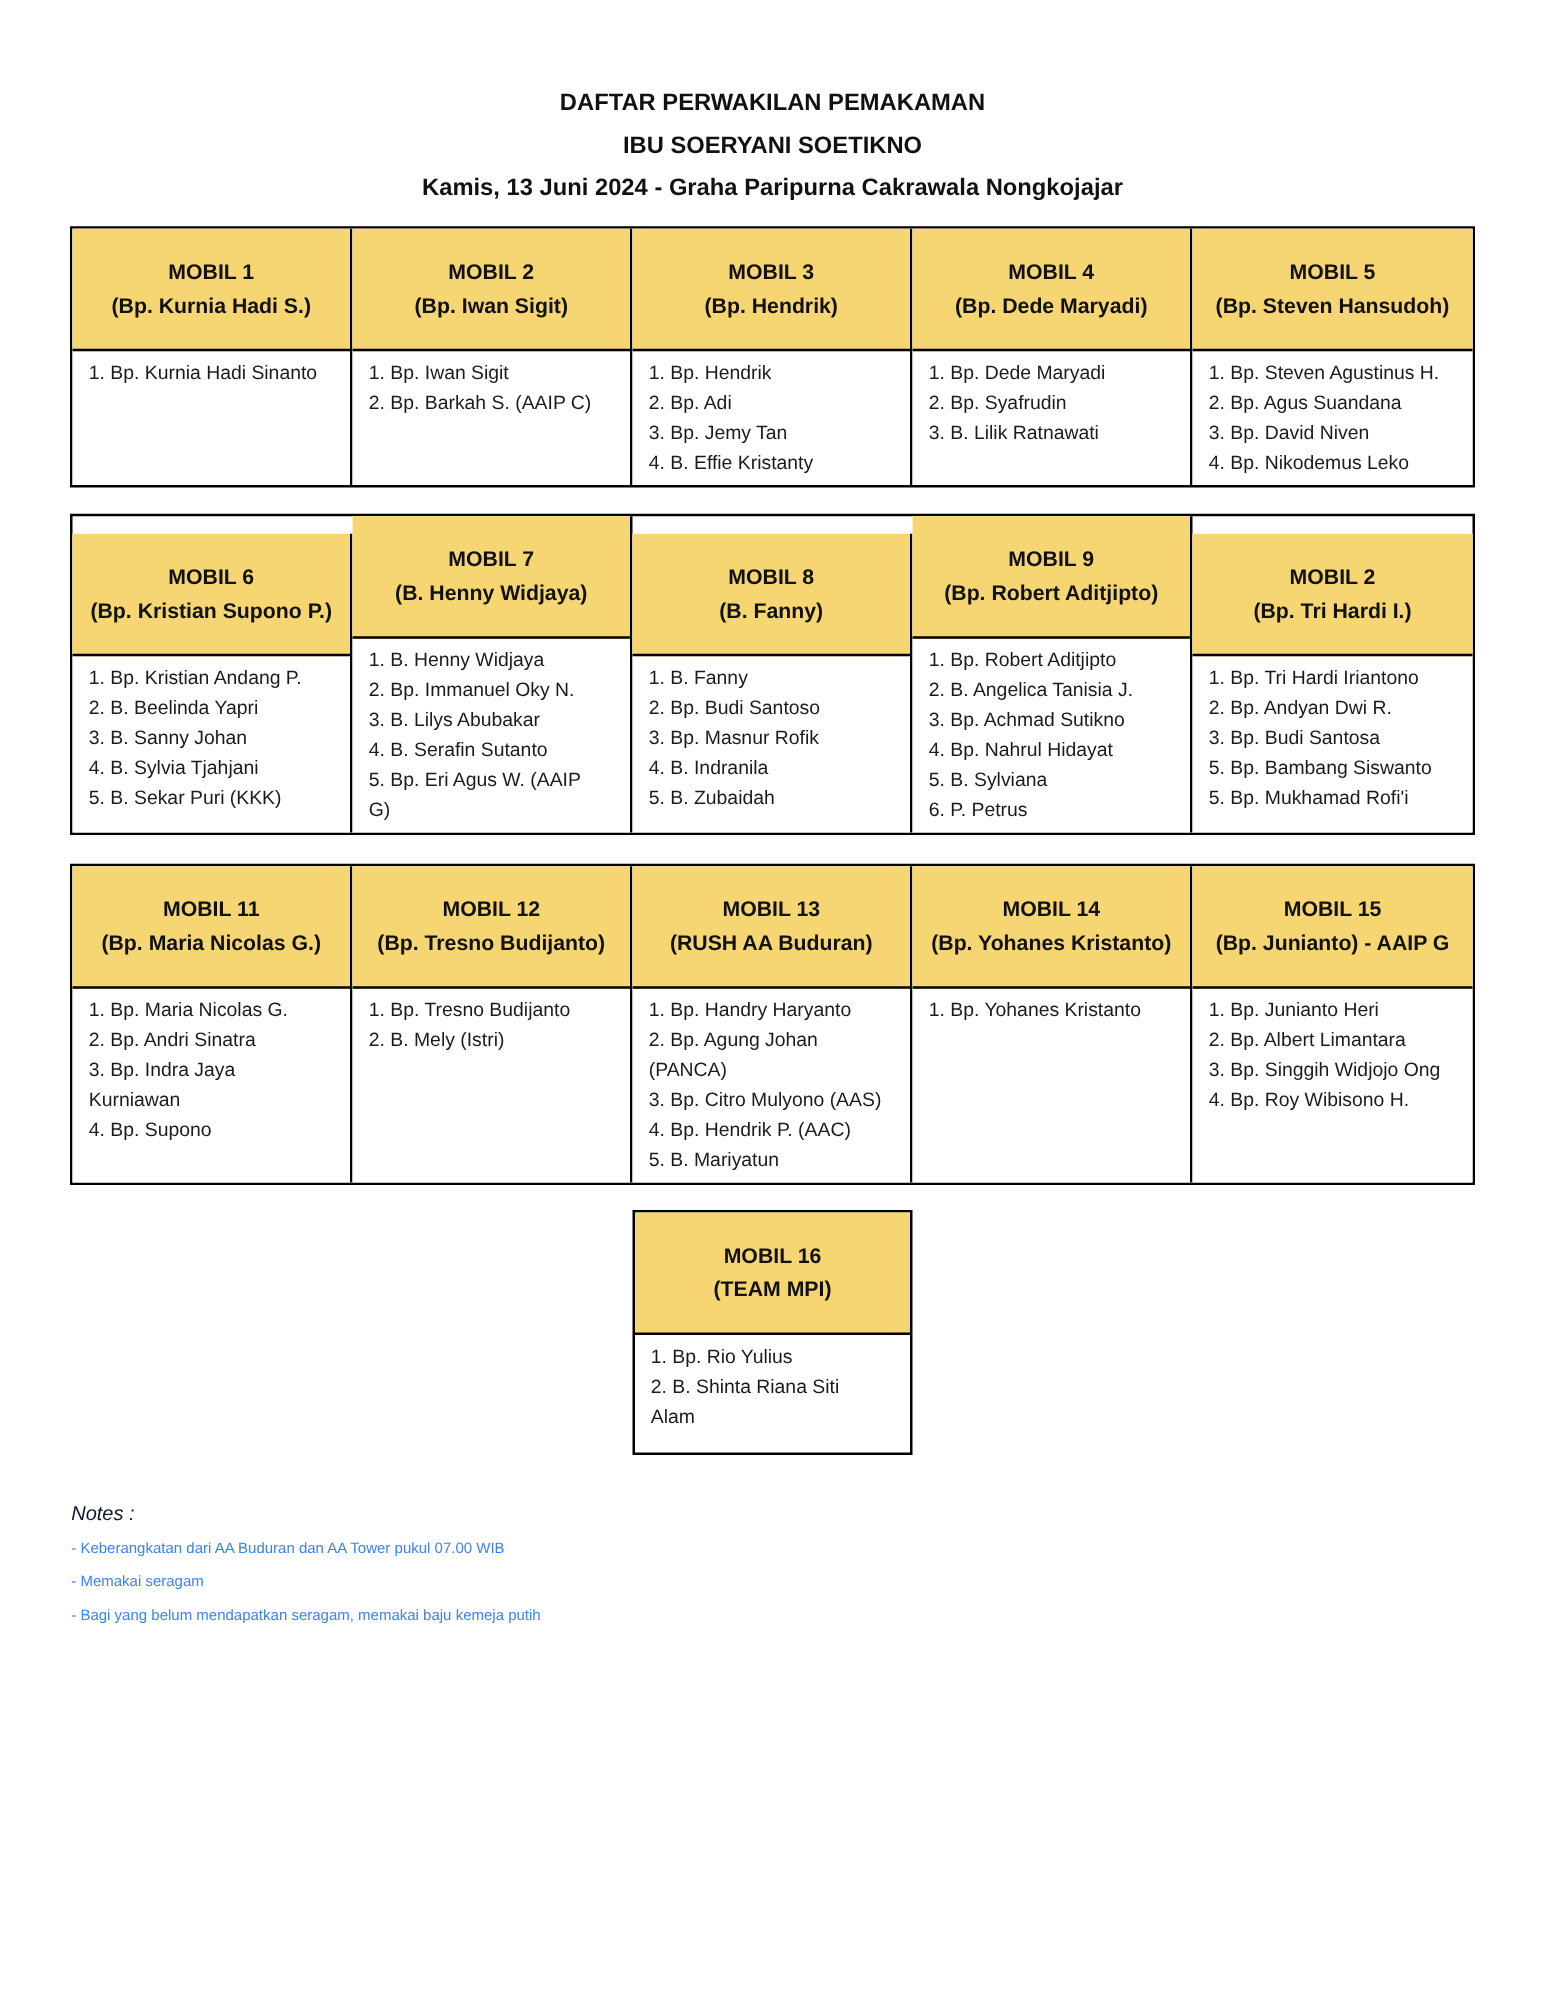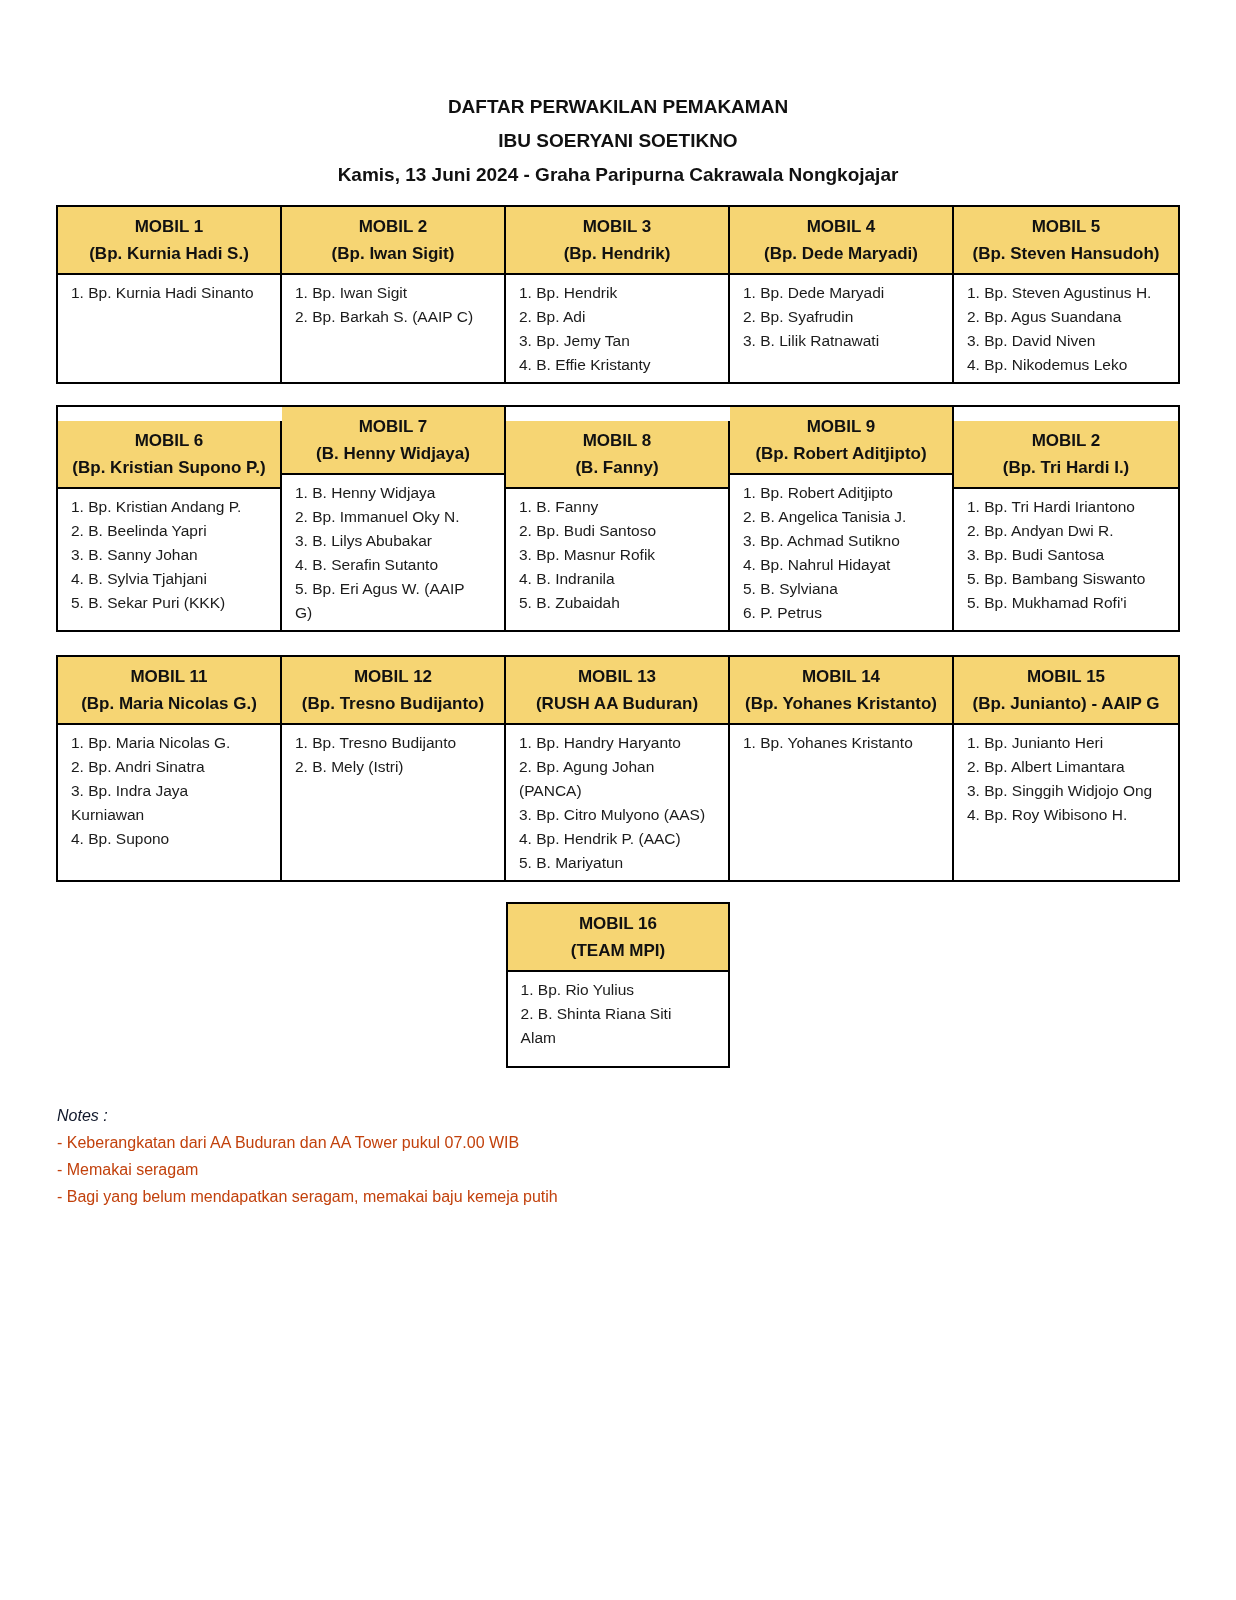--- a/index.html
+++ b/index.html
@@ -14,21 +14,21 @@
     background: #ffffff;
     font-family: "Liberation Sans", sans-serif;
     color: #1b1b1b;
     overflow: hidden;
     box-sizing: border-box;
   }
   * { box-sizing: border-box; }
 
   
   .title-block {
-    padding-top: 90px;
+    padding-top: 66px;
     text-align: center;
   }
   .title-line {
     font-size: 19px;
     font-weight: bold;
     line-height: 34px;
     color: #111111;
   }
 
   
@@ -45,21 +45,21 @@
     border-right: 2px solid #000000;
     display: flex;
     flex-direction: column;
     background: #ffffff;
   }
   .cell:last-child { border-right: none; }
   .cell-header {
     background: var(--header-fill, #F6D573);
     border-bottom: 2px solid #000000;
     text-align: center;
-    padding: 6px 3px;
+    padding: 21px 3px;
   }
   .cell-title, .cell-leader {
     font-size: 17px;
     font-weight: bold;
     line-height: 27px;
     color: #111111;
     white-space: nowrap;
   }
   .cell-body {
     padding: 6px 22px 5px 13px;
@@ -91,23 +91,23 @@
     margin: 34px 56px 0 57px;
   }
   .notes-label {
     font-size: 16px;
     font-weight: normal;
     font-style: italic;
     line-height: 27px;
     color: #0f172a;
   }
   .note-line {
-    font-size: 16px;
+    font-size: 12px;
     line-height: 27px;
-    color: #c2410c;
+    color: #3b82f6;
   }
 </style>
 </head>
 <body>
 
 <div class="page">
 
   <div class="title-block">
     <div class="title-line">DAFTAR PERWAKILAN PEMAKAMAN</div>
     <div class="title-line">IBU SOERYANI SOETIKNO</div>

